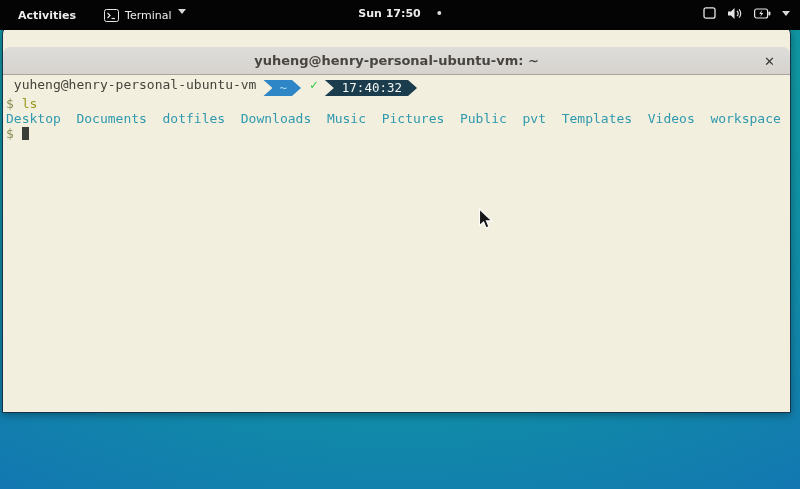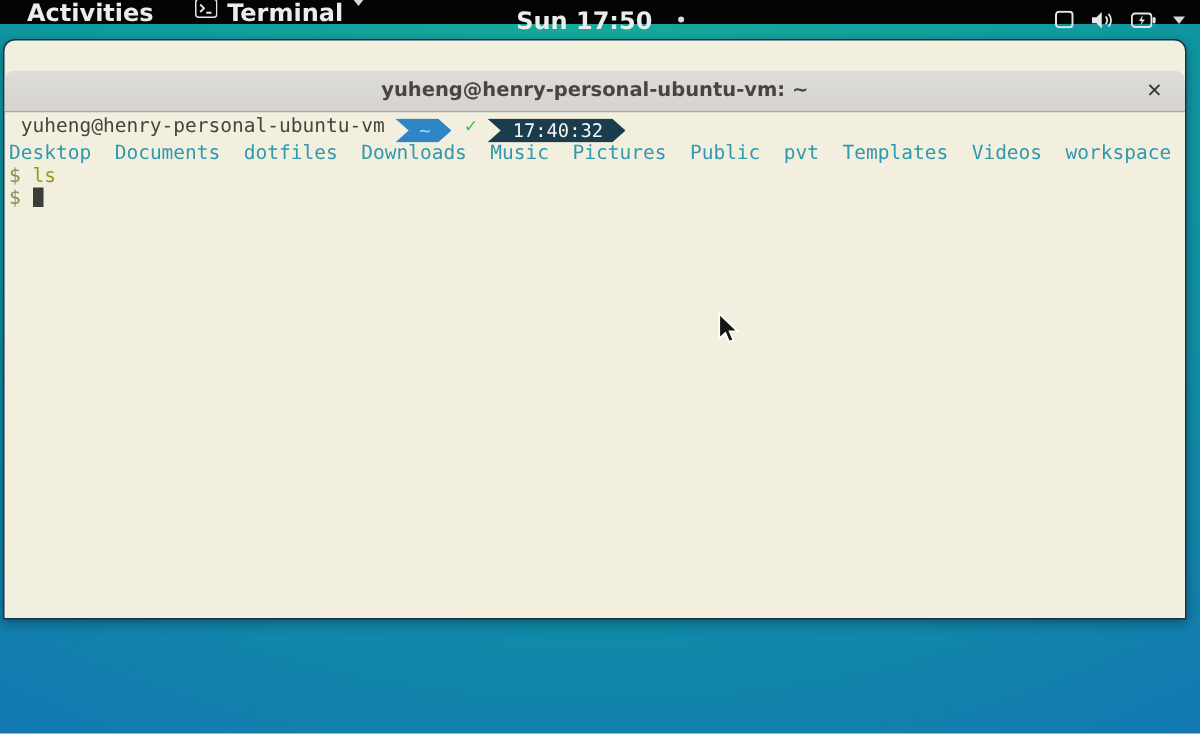--- a/index.html
+++ b/index.html
@@ -5,26 +5,26 @@
   * { margin:0; padding:0; box-sizing:border-box; }
   html,body { width:800px; height:489px; overflow:hidden; }
   body {
     position:relative;
     font-family:"DejaVu Sans", sans-serif;
     background: radial-gradient(115% 135% at 50% 8%, #16ab9c 0%, #0f9aa0 38%, #1376b2 82%, #0d5e9b 100%);
   }
 
   
   .topbar {
-    position:absolute; top:0; left:0; width:800px; height:16px;
-    background:#040404; color:#ececec; font-size:16px;
+    position:absolute; top:0; left:0; width:800px; height:30px;
+    background:#040404; color:#ececec; font-size:11px;
     display:flex; align-items:center; z-index:5;
   }
   .activities { margin-left:14px; font-weight:600; padding:2px 4px; }
-  .appmenu { display:flex; align-items:flex-start; gap:6px; margin-left:24px; font-weight:700; }
+  .appmenu { display:flex; align-items:flex-start; gap:6px; margin-left:24px; font-weight:400; }
   .tri { width:0; height:0; border-left:4px solid transparent; border-right:4px solid transparent; border-top:5px solid #d8d8d8; }
   .tb-center {
     position:absolute; left:50%; top:0; transform:translateX(-50%);
     height:26px; display:flex; align-items:center; gap:17px; font-weight:600;justify-content:center;
   }
   .notif-dot { width:4px; height:4px; border-radius:50%; background:#dcdcdc; }
   .tb-right { position:absolute; right:10px; top:0; height:26px; display:flex; align-items:center; gap:11px; }
 
   
   .window {
@@ -117,25 +117,25 @@
   <div class="titlebar">
     <span>yuheng@henry-personal-ubuntu-vm: ~</span>
     <span class="close-btn">✕</span>
   </div>
 
   <div class="term">
     <div class="line prompt-line">
       <span class="user">yuheng@henry-personal-ubuntu-vm</span><span class="ribbon blue"><span>~</span></span><span class="check">✓</span><span class="ribbon dark"><span>17:40:32</span></span>
     </div>
 
-    <div class="line dirs"><span class="dir">Desktop</span><span class="dir">Documents</span><span class="dir">dotfiles</span><span class="dir">Downloads</span><span class="dir">Music</span><span class="dir">Pictures</span><span class="dir">Public</span><span class="dir">pvt</span><span class="dir">Templates</span><span class="dir">Videos</span><span class="dir">workspace</span></div>
-
     <div class="line">
       <span class="dollar">$</span><span class="cmd">ls</span>
     </div>
+
+    <div class="line dirs"><span class="dir">Desktop</span><span class="dir">Documents</span><span class="dir">dotfiles</span><span class="dir">Downloads</span><span class="dir">Music</span><span class="dir">Pictures</span><span class="dir">Public</span><span class="dir">pvt</span><span class="dir">Templates</span><span class="dir">Videos</span><span class="dir">workspace</span></div>
 
 
     <div class="line">
       <span class="dollar">$</span><span class="cursor-block"></span>
     </div>
   </div>
 </div>
 
 <svg class="pointer" width="16" height="22" viewBox="0 0 16 22">
   <path d="M1.5 1.2 L1.5 17.6 L5.6 13.9 L8.1 19.9 L10.9 18.6 L8.4 12.9 L13.8 12.9 Z" fill="#161616" stroke="#ffffff" stroke-width="1.1"></path>

